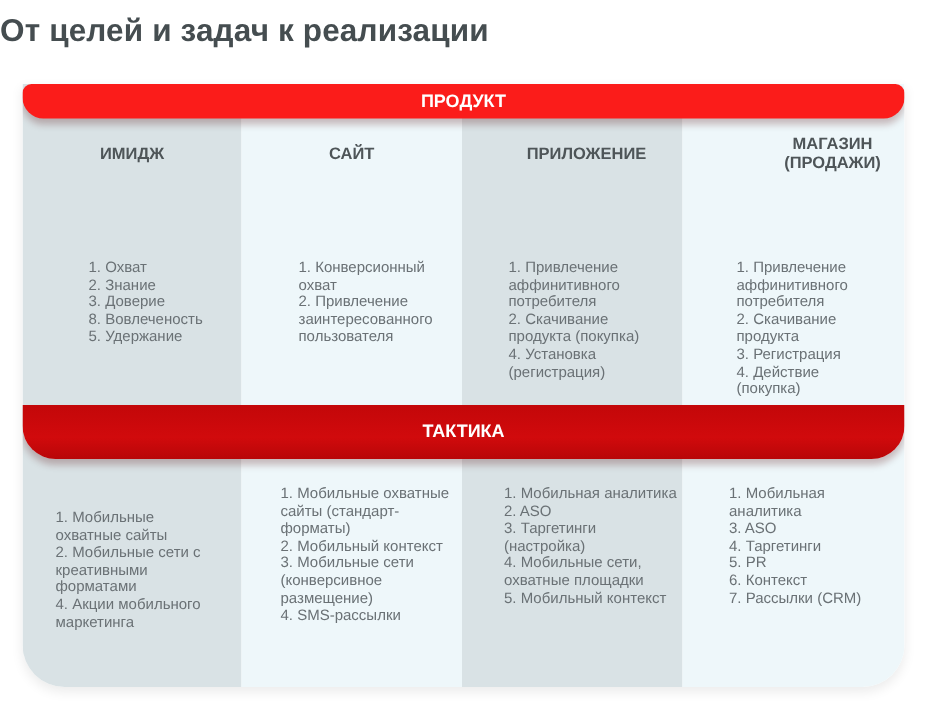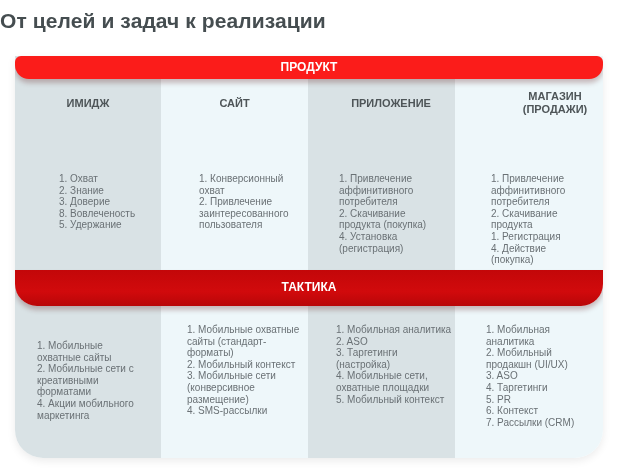--- a/index.html
+++ b/index.html
@@ -68,21 +68,21 @@
     <span class="item">2. Привлечение заинтересованного пользователя</span>
   </div>
   <div class="cell" style="left:324px;top:117px;width:106px;">
     <span class="item">1. Привлечение аффинитивного потребителя</span>
     <span class="item">2. Скачивание продукта (покупка)</span>
     <span class="item">4. Установка (регистрация)</span>
   </div>
   <div class="cell" style="left:476px;top:117px;width:90px;">
     <span class="item">1. Привлечение аффинитивного потребителя</span>
     <span class="item">2. Скачивание продукта</span>
-    <span class="item">1. Регистрация</span>
+    <span class="item">3. Регистрация</span>
     <span class="item">4. Действие (покупка)</span>
   </div>
 
   <div class="band tactics">ТАКТИКА</div>
 
   <div class="cell" style="left:22px;top:284px;width:108px;">
     <span class="item">1. Мобильные охватные сайты</span>
     <span class="item">2. Мобильные сети с креативными форматами</span>
     <span class="item">4. Акции мобильного маркетинга</span>
   </div>
@@ -94,20 +94,19 @@
   </div>
   <div class="cell" style="left:321px;top:268px;width:118px;">
     <span class="item">1. Мобильная аналитика</span>
     <span class="item">2. ASO</span>
     <span class="item">3. Таргетинги (настройка)</span>
     <span class="item">4. Мобильные сети, охватные площадки</span>
     <span class="item">5. Мобильный контекст</span>
   </div>
   <div class="cell" style="left:471px;top:268px;width:100px;">
     <span class="item">1. Мобильная аналитика</span>
-    <span class="item">2. Мобильный продакшн (UI/UX)</span>
     <span class="item">3. ASO</span>
     <span class="item">4. Таргетинги</span>
     <span class="item">5. PR</span>
     <span class="item">6. Контекст</span>
     <span class="item">7. Рассылки (CRM)</span>
   </div>
 </div>
 
 </body></html>

